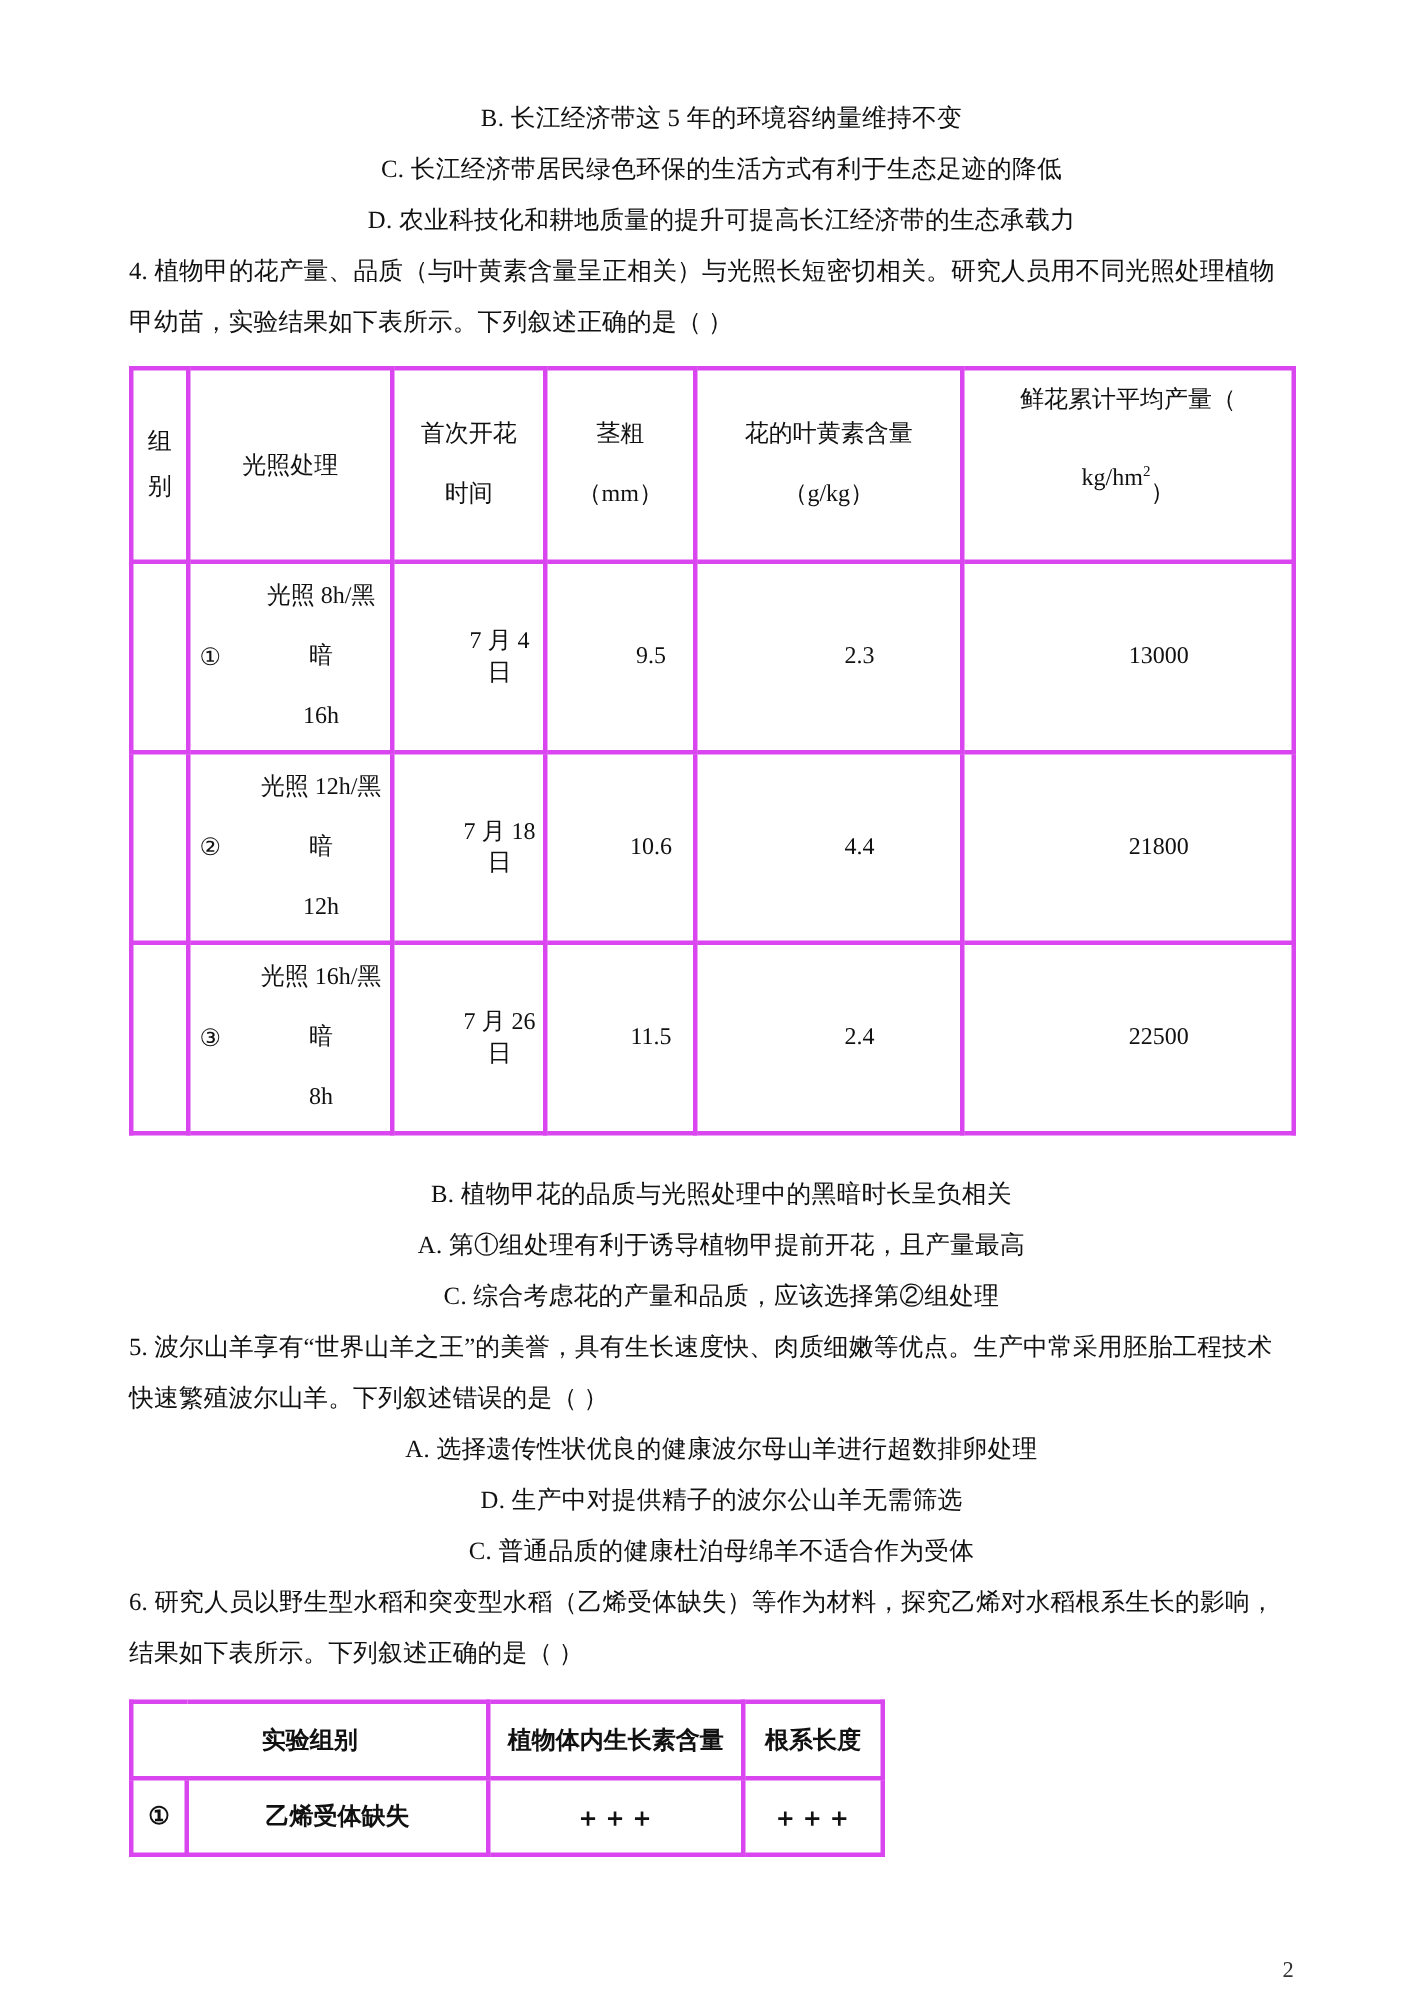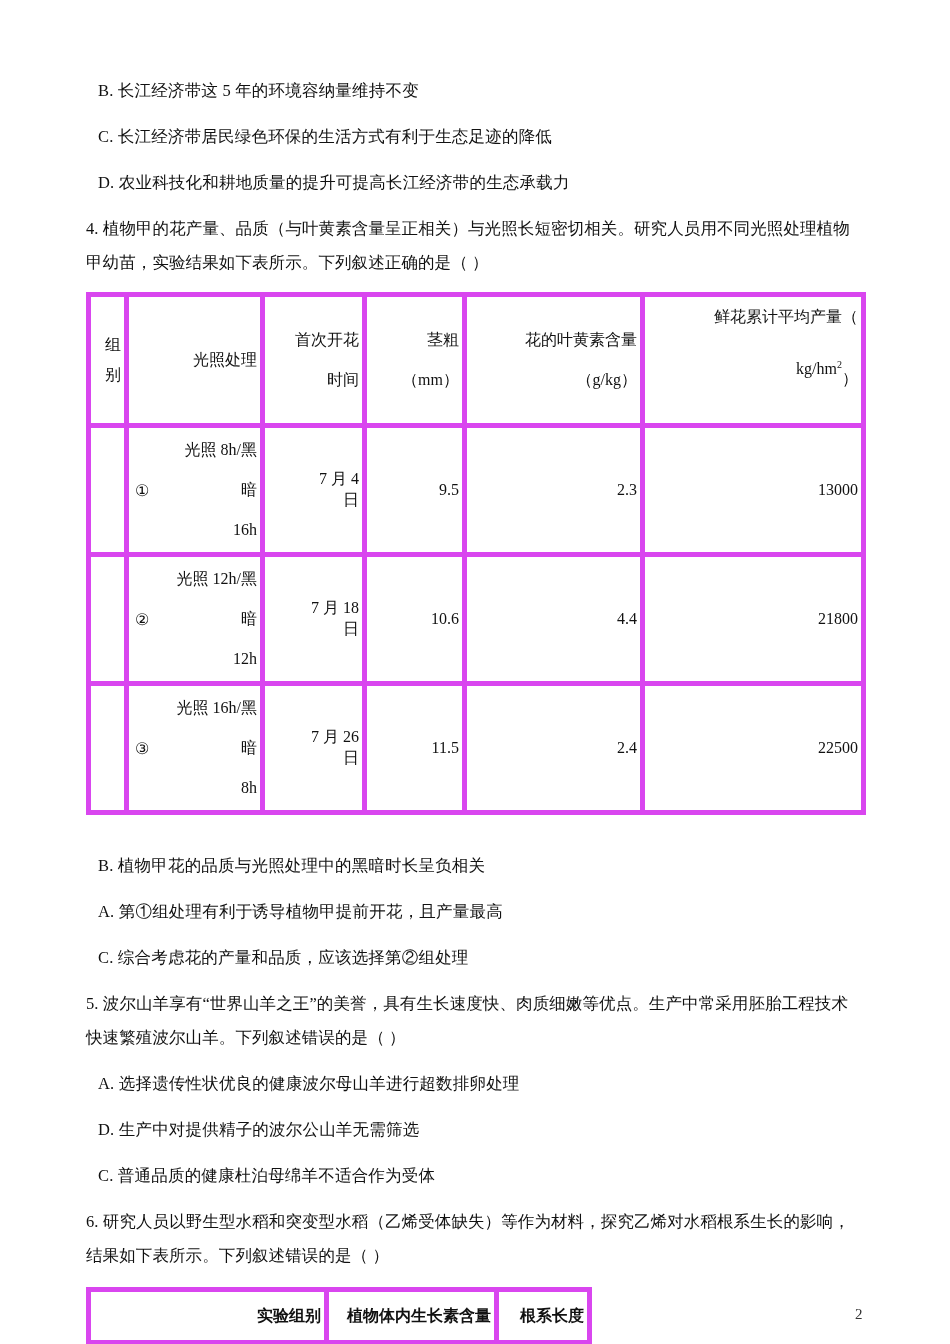--- a/index.html
+++ b/index.html
@@ -36,32 +36,32 @@
     white-space: nowrap;
   }
   .para {
     font-size: 16.5px;
     line-height: 34px;
     letter-spacing: 0.1px;
     text-align: justify;
     text-justify: inter-ideograph;
   }
   .para .ln { display: block; white-space: nowrap; }
-  .opt { margin: 12px; }
+  .opt { margin: 0; text-align: center; }
 
   
   table.doc-table {
     border-collapse: collapse;
     table-layout: fixed;
     font-size: 16px;
     color: #111;
   }
   table.doc-table td, table.doc-table th {
-    border: 5px solid #d946ef;
-    text-align: right;
+    border: 3px solid #d946ef;
+    text-align: center;
     vertical-align: middle;
     font-weight: normal;
     padding: 2px 3px;
   }
 
   
   #table1 { width: 775px; margin-top: 12px; }
   #table1 .c0 { width: 38px; }
   #table1 .c1 { width: 136px; }
   #table1 .c2 { width: 102px; }
@@ -208,21 +208,21 @@
     <div class="para">
       <span class="ln">5. 波尔山羊享有“世界山羊之王”的美誉，具有生长速度快、肉质细嫩等优点。生产中常采用胚胎工程技术</span>
       <span class="ln">快速繁殖波尔山羊。下列叙述错误的是（   ）</span>
     </div>
     <div class="line opt">A. 选择遗传性状优良的健康波尔母山羊进行超数排卵处理</div>
     <div class="line opt">D. 生产中对提供精子的波尔公山羊无需筛选</div>
     <div class="line opt">C. 普通品质的健康杜泊母绵羊不适合作为受体</div>
 
     <div class="para">
       <span class="ln">6. 研究人员以野生型水稻和突变型水稻（乙烯受体缺失）等作为材料，探究乙烯对水稻根系生长的影响，</span>
-      <span class="ln">结果如下表所示。下列叙述错误的是（   ）</span>
+      <span class="ln">结果如下表所示。下列叙述正确的是（   ）</span>
     </div>
 
     <table id="table2" class="doc-table">
       <colgroup>
         <col class="d0">
           <col class="d1">
           <col class="d2">
           <col class="d3">
       </colgroup>
       <tbody>

